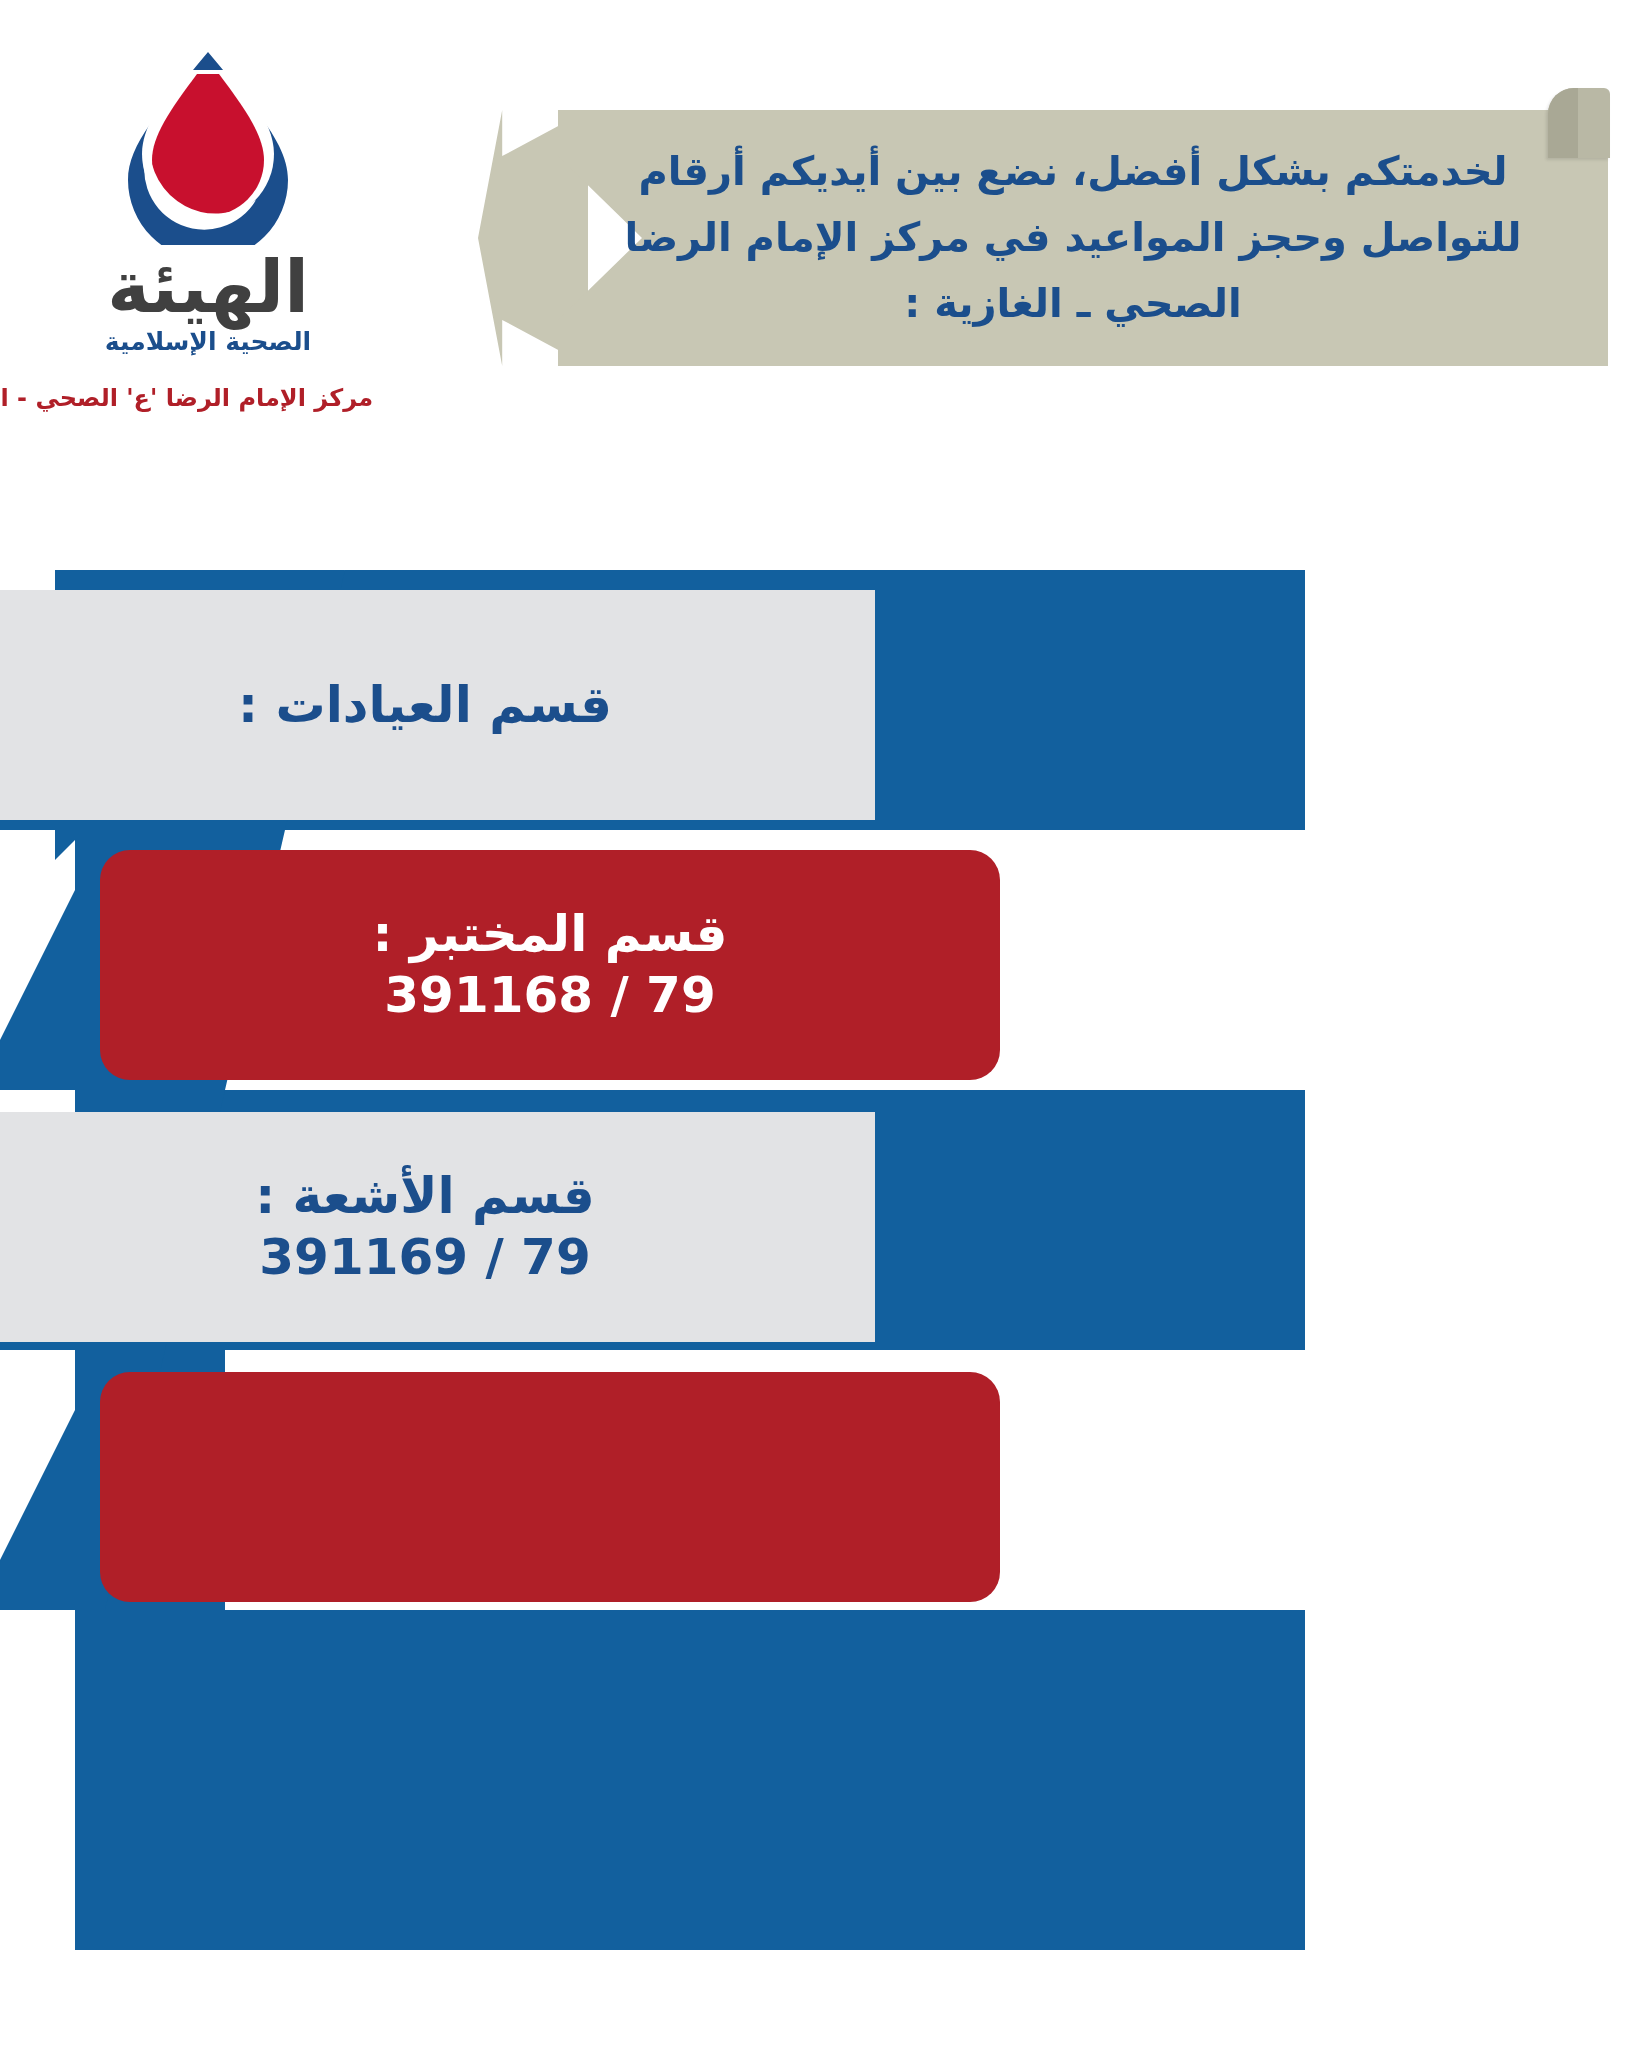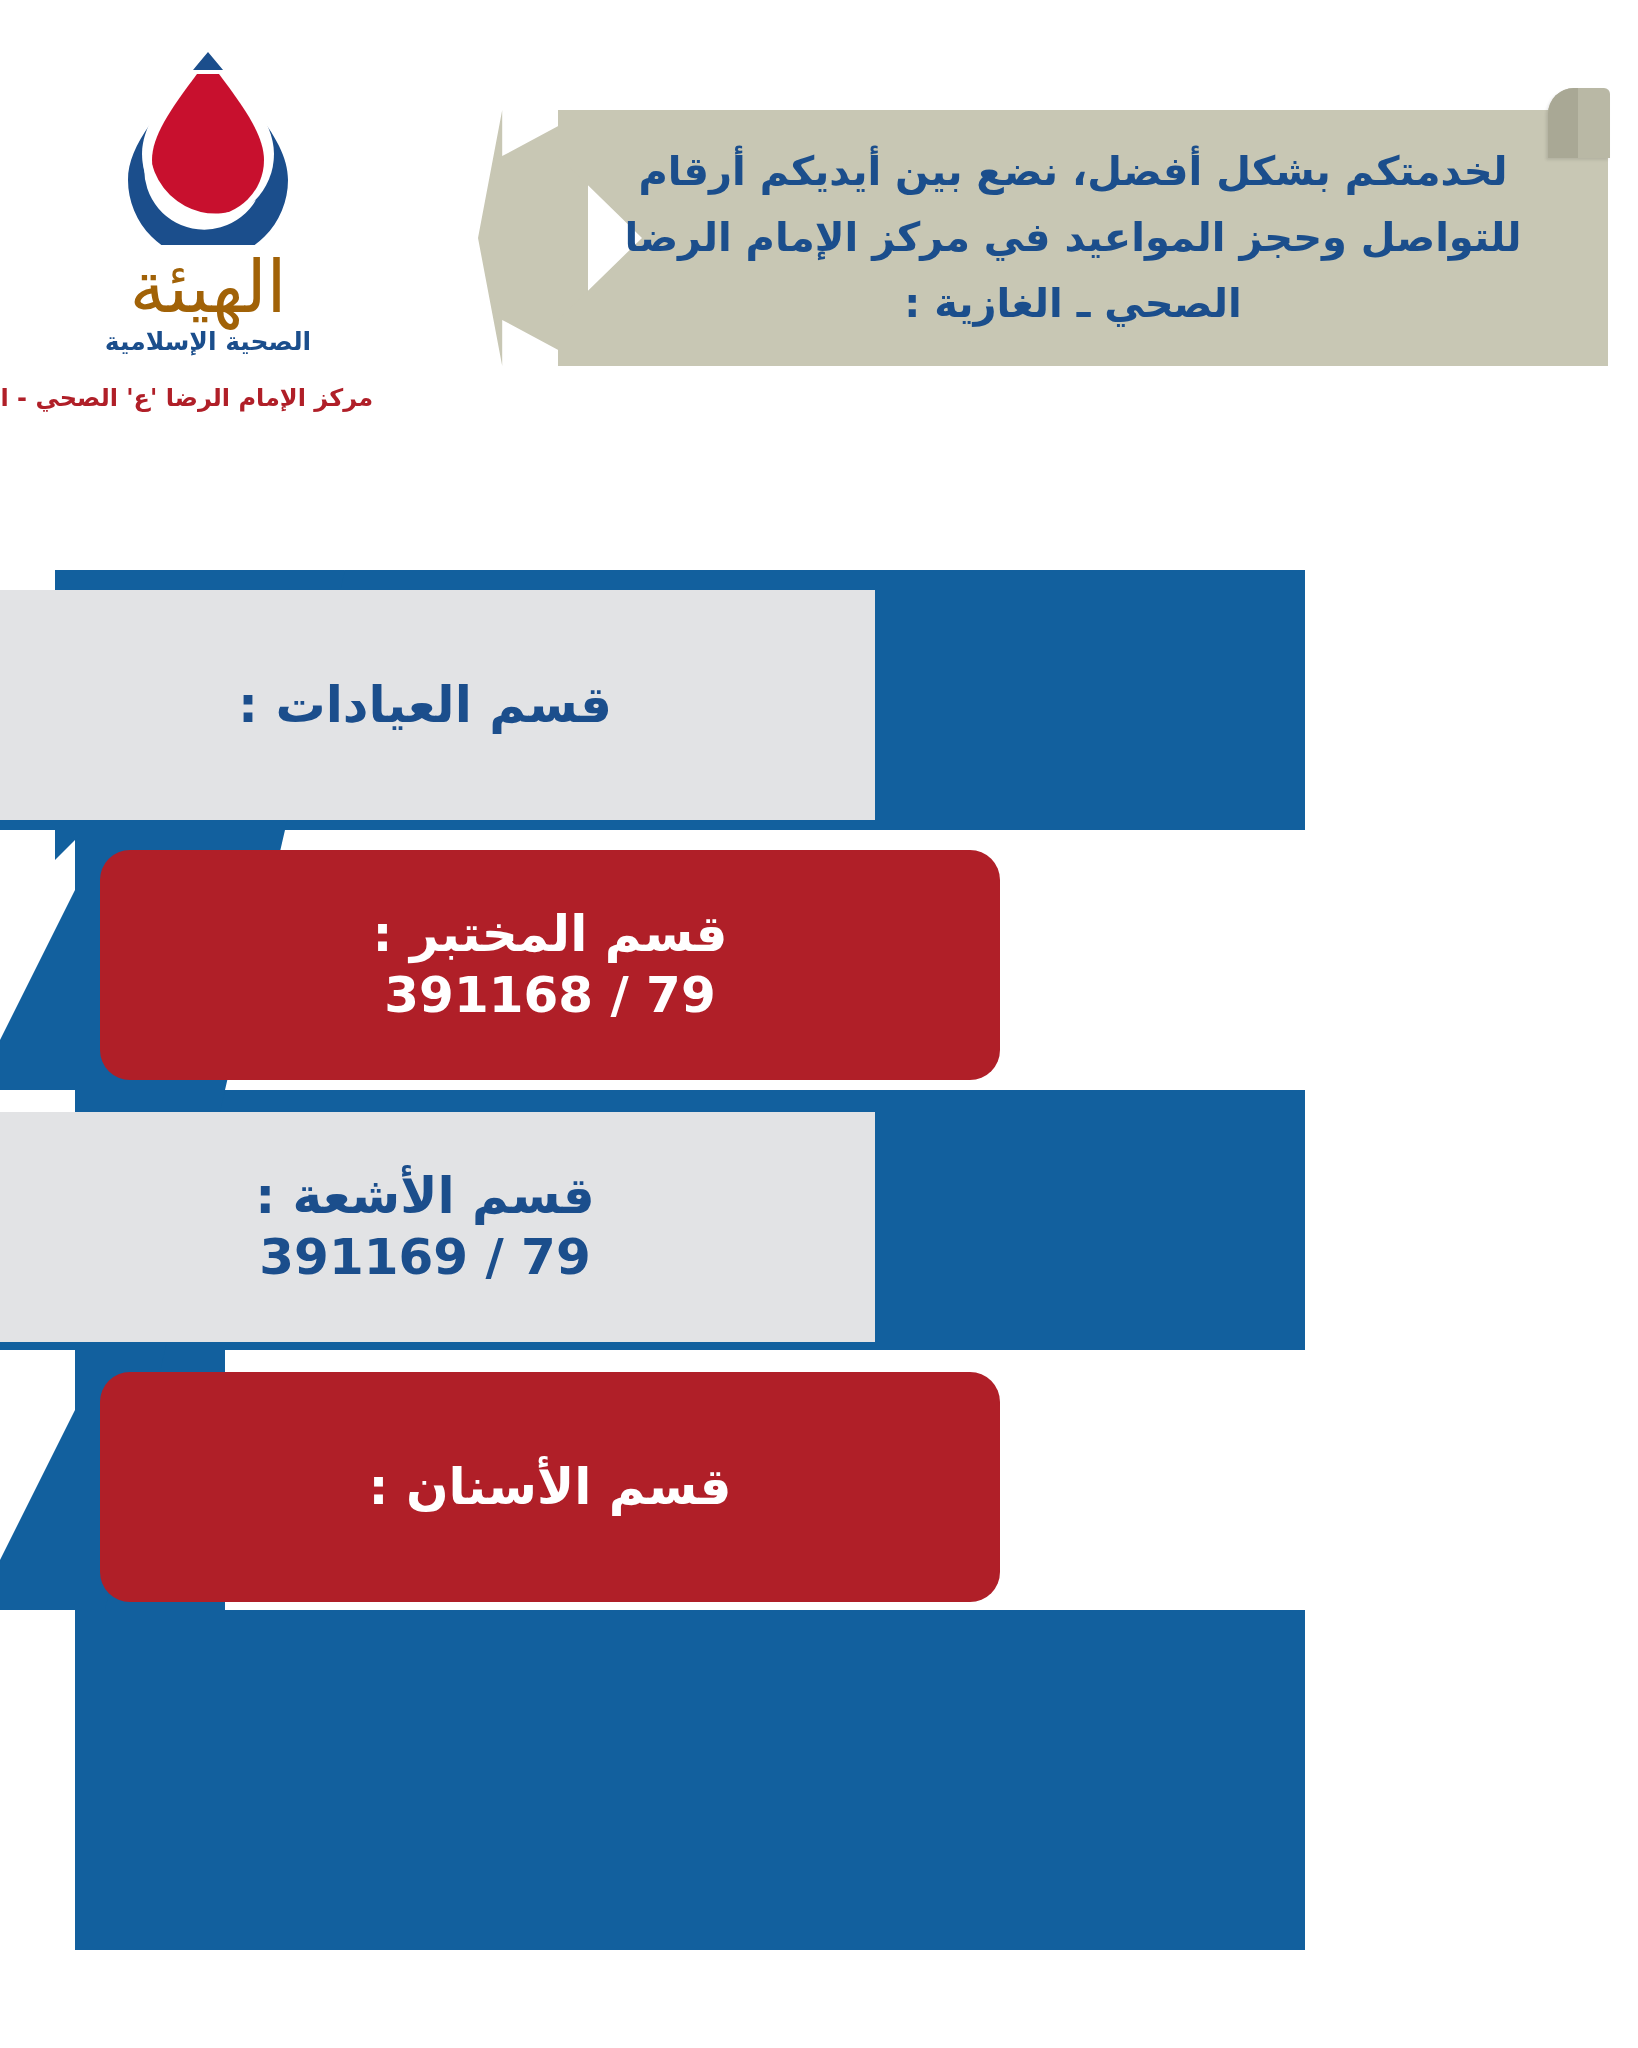--- a/index.html
+++ b/index.html
@@ -36,22 +36,22 @@
     position: relative;
     width: 205px;
     height: 205px;
     margin: 0 auto;
   }
   .logo-mark svg { display: block; }
 
   .logo-word {
     margin-top: 6px;
     font-size: 72px;
-    font-weight: normal;
-    color: #a16207;
+    font-weight: bold;
+    color: #404040;
     line-height: 1;
     letter-spacing: -1px;
   }
   .logo-sub {
     margin-top: 6px;
     font-size: 25px;
     font-weight: bold;
     color: #1b4e8c;
     line-height: 1;
   }
@@ -234,16 +234,15 @@
     <div class="b-title">قسم المختبر :</div>
     <div class="b-num">391168 / 79</div>
   </div>
 
   <div class="band band-light" id="band-3">
     <div class="b-title">قسم الأشعة :</div>
     <div class="b-num">391169 / 79</div>
   </div>
 
   <div class="band band-red" id="band-4">
-    <div class="b-title">قسم الأسنان :</div>
   </div>
 
 </div>
 
 </body></html>

